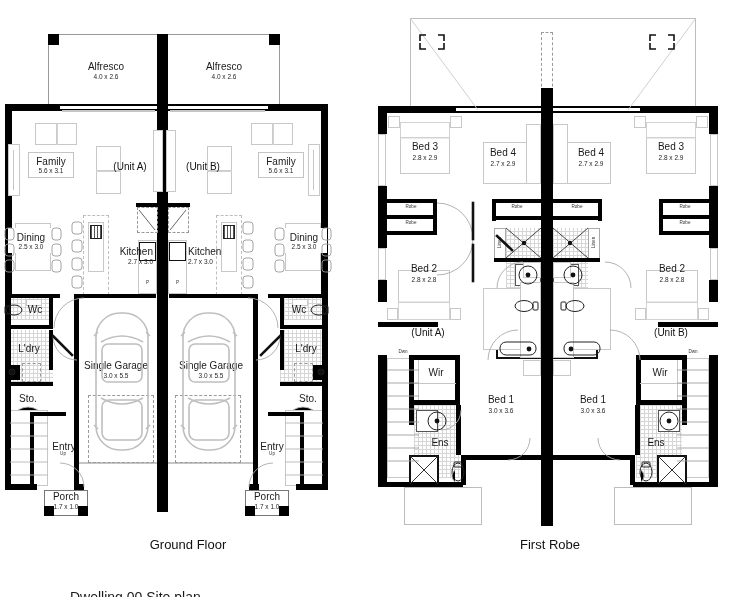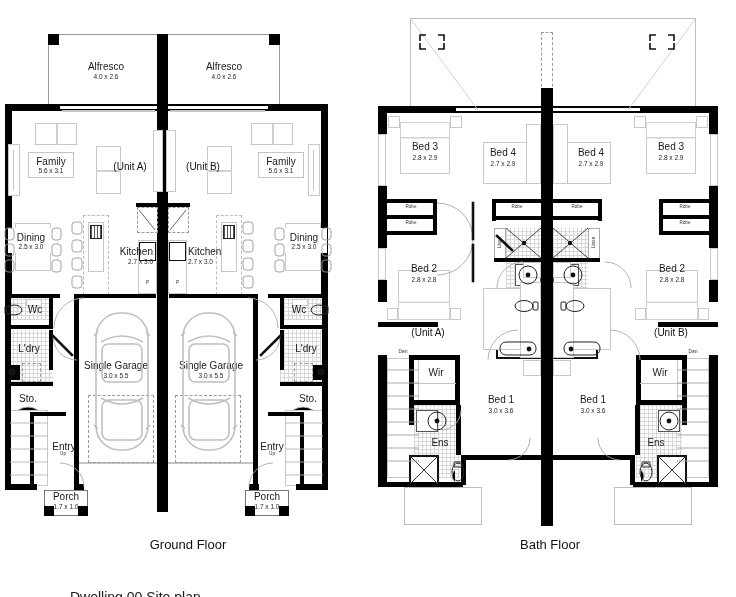--- a/index.html
+++ b/index.html
@@ -373,21 +373,21 @@
     <div class="abs wall" style="left:93px;top:455px;width:80px;height:5px;"></div>
     <div class="abs wall" style="left:185px;top:455px;width:80px;height:5px;"></div>
     <div class="abs wall" style="left:10px;top:482px;width:85px;height:5px;"></div>
     <div class="abs wall" style="left:265px;top:482px;width:85px;height:5px;"></div>
     <div class="abs wall" style="left:93px;top:455px;width:5px;height:30px;"></div>
     <div class="abs wall" style="left:262px;top:455px;width:5px;height:30px;"></div>
 
     <div class="abs" style="left:36px;top:487px;width:78px;height:38px;border:1px solid #bdbdbd;"></div>
     <div class="abs" style="left:246px;top:487px;width:78px;height:38px;border:1px solid #bdbdbd;"></div>
 
-    <div class="lbl title" style="left:82px;top:538px;width:200px;">Bath Floor</div>
+    <div class="lbl title" style="left:82px;top:538px;width:200px;">First Robe</div>
   </div>
 
   <svg class="ov" xmlns="http://www.w3.org/2000/svg">
     <g fill="none" stroke="#9a9a9a" stroke-width="0.9">
 
       <rect x="5" y="228" width="9" height="12" rx="3"></rect>
       <rect x="5" y="244" width="9" height="12" rx="3"></rect>
       <rect x="5" y="260" width="9" height="12" rx="3"></rect>
       <rect x="52" y="228" width="9" height="12" rx="3"></rect>
       <rect x="52" y="244" width="9" height="12" rx="3"></rect>

